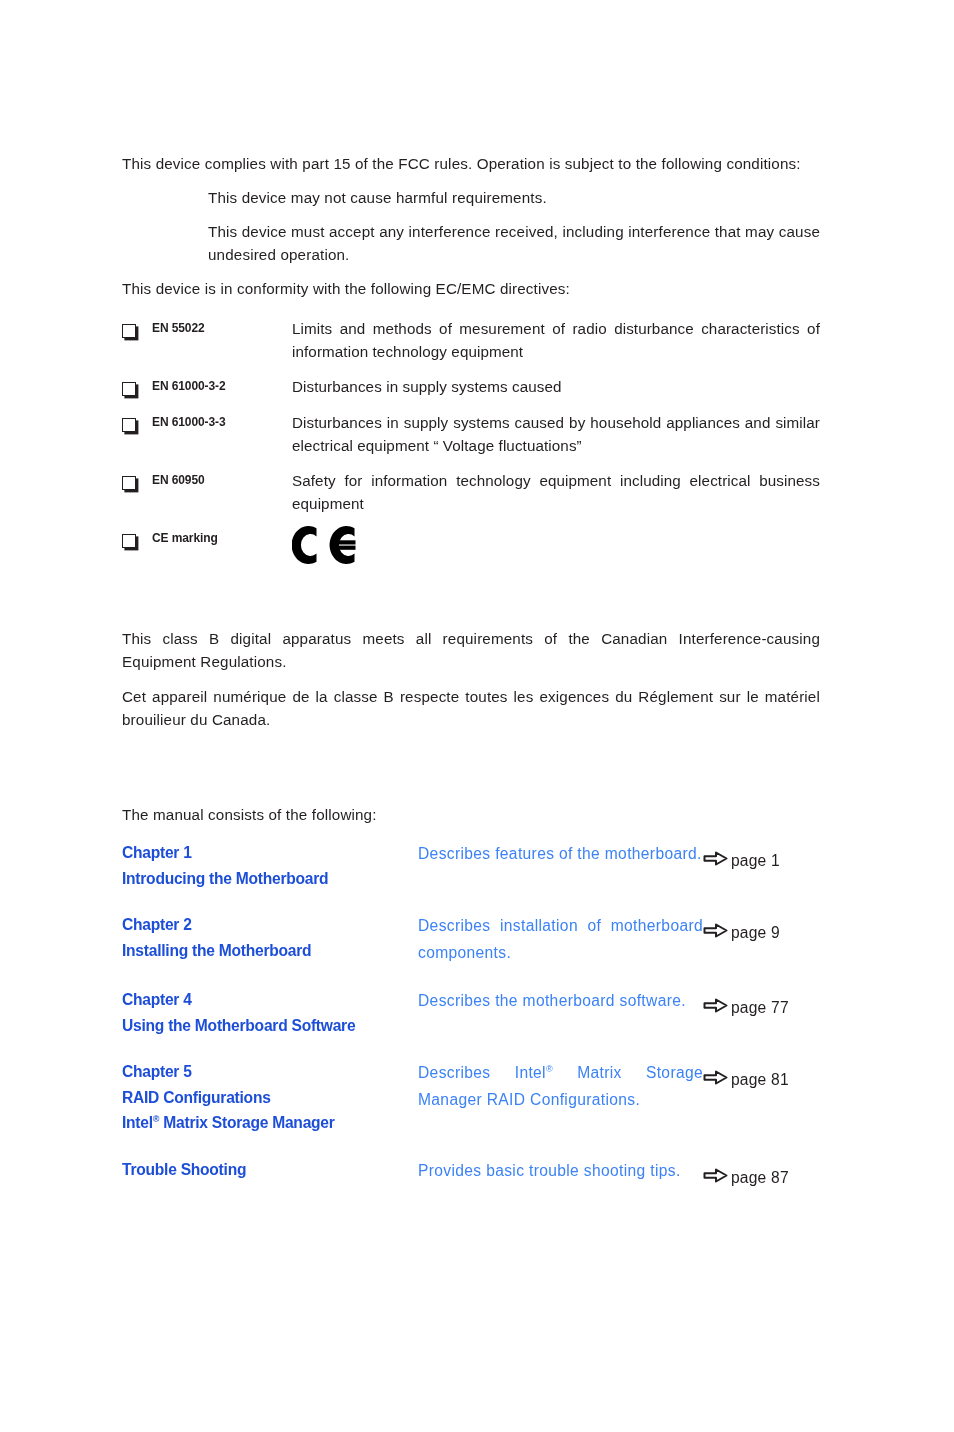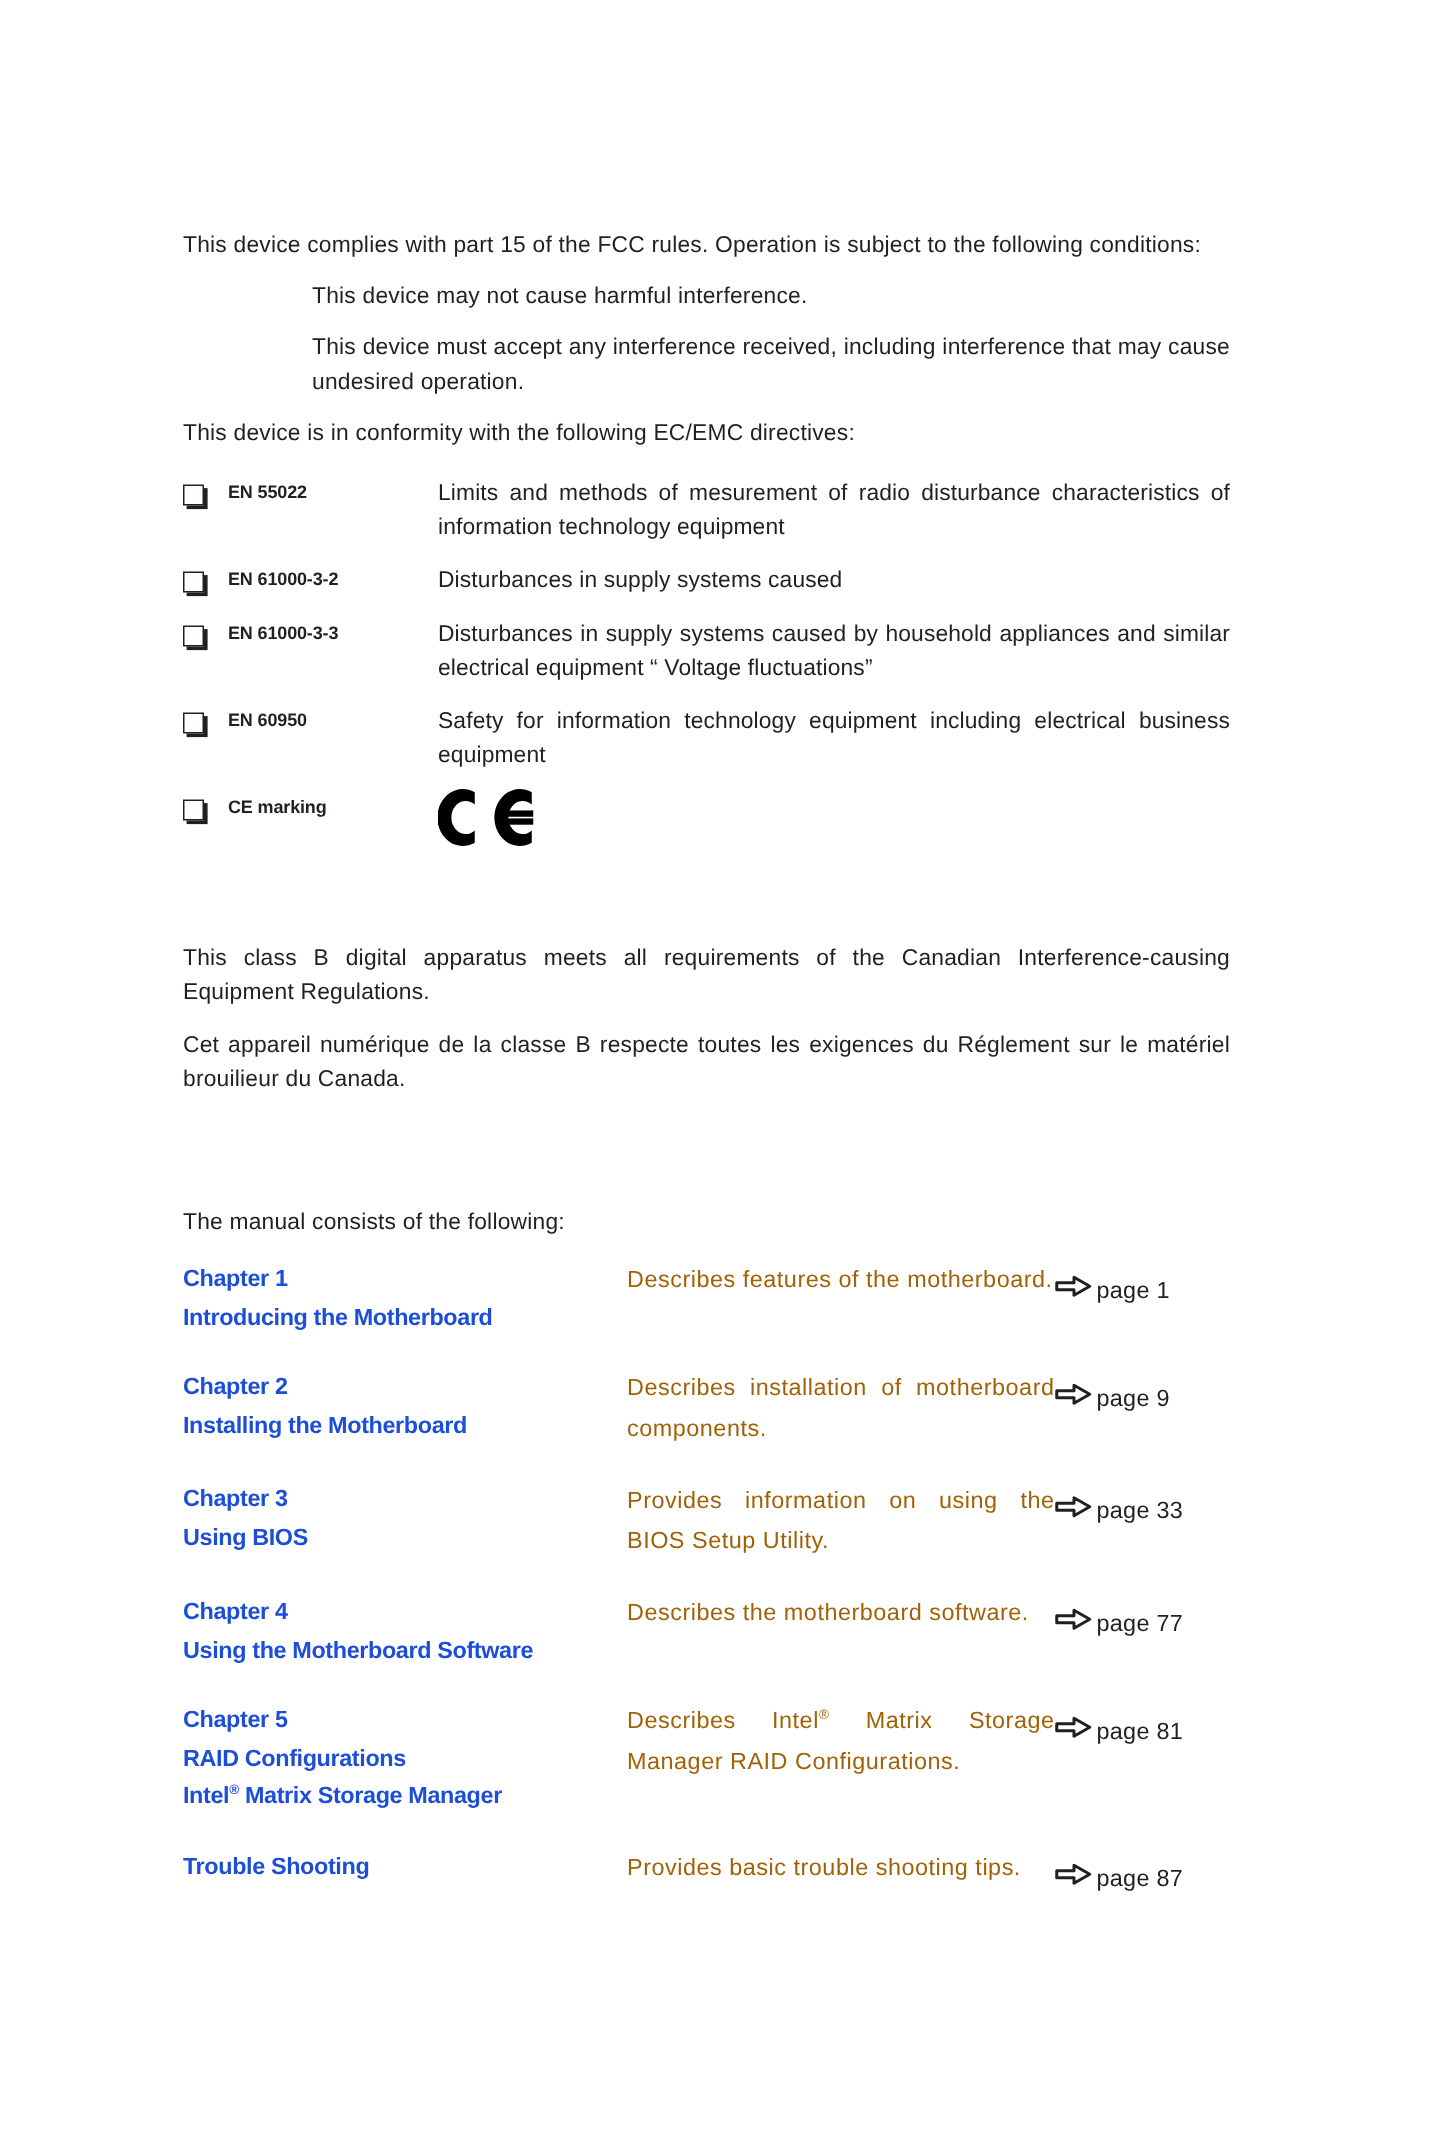--- a/index.html
+++ b/index.html
@@ -115,21 +115,21 @@
   .chap-left .num { display: block; }
   .chap-left .title { display: block; }
   .chap-mid {
     width: 285px;
     flex: 0 0 285px;
     font-size: 15.6px;
     line-height: 27px;
     text-align: justify;
     text-align-last: left;
     letter-spacing: 0.35px;
-    color: #a16207;
+    color: #3b82f6;
   }
   .chap-right {
     flex: 1 1 auto;
     display: flex;
     align-items: flex-end;
     font-size: 15.6px;
     line-height: 27px;
     letter-spacing: 0.2px;
     white-space: nowrap;
     color: #231f20;
@@ -150,21 +150,21 @@
 <body>
 
 <div class="page">
   <div class="content">
 
     <p class="para justify">This device complies with part 15 of the FCC rules. Operation is subject to the following conditions:</p>
 
     <div class="gap-sm"></div>
 
     <div class="indent-block">
-      <p class="para">This device may not cause harmful interference.</p>
+      <p class="para">This device may not cause harmful requirements.</p>
       <div class="gap-sm"></div>
       <p class="para justify">This device must accept any interference received, including interference that may cause undesired operation.</p>
     </div>
 
     <div class="gap-sm"></div>
 
     <p class="para">This device is in conformity with the following EC/EMC directives:</p>
 
     <div class="std-list">
 
@@ -249,35 +249,20 @@
         <div class="chap-right">
           <span class="arrow-icon">
             <svg width="25" height="15" viewBox="0 0 25 15">
               <path d="M1.5 5.2 L13 5.2 L13 1.5 L23.5 7.5 L13 13.5 L13 9.8 L1.5 9.8 Z" fill="#ffffff" stroke="#231f20" stroke-width="2" stroke-linejoin="round"></path>
             </svg>
           </span>
           <span>page 9</span>
         </div>
       </div>
 
-      <div class="chap-row">
-        <div class="chap-left">
-          <span class="num">Chapter 3</span>
-          <span class="title">Using BIOS</span>
-        </div>
-        <div class="chap-mid">Provides information on using the BIOS Setup Utility.</div>
-        <div class="chap-right">
-          <span class="arrow-icon">
-            <svg width="25" height="15" viewBox="0 0 25 15">
-              <path d="M1.5 5.2 L13 5.2 L13 1.5 L23.5 7.5 L13 13.5 L13 9.8 L1.5 9.8 Z" fill="#ffffff" stroke="#231f20" stroke-width="2" stroke-linejoin="round"></path>
-            </svg>
-          </span>
-          <span>page 33</span>
-        </div>
-      </div>
 
       <div class="chap-row">
         <div class="chap-left">
           <span class="num">Chapter 4</span>
           <span class="title">Using the Motherboard Software</span>
         </div>
         <div class="chap-mid">Describes the motherboard software.</div>
         <div class="chap-right">
           <span class="arrow-icon">
             <svg width="25" height="15" viewBox="0 0 25 15">

